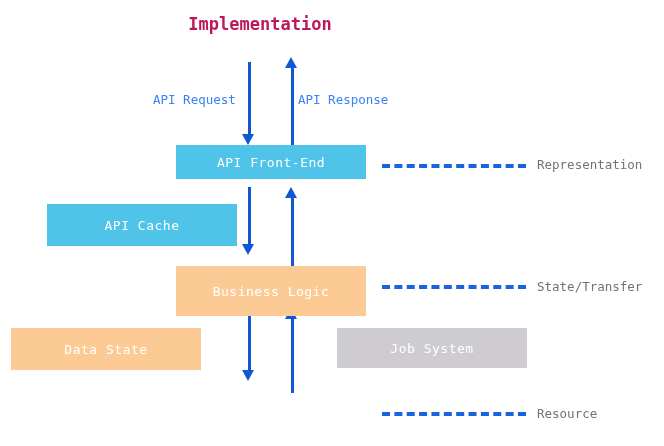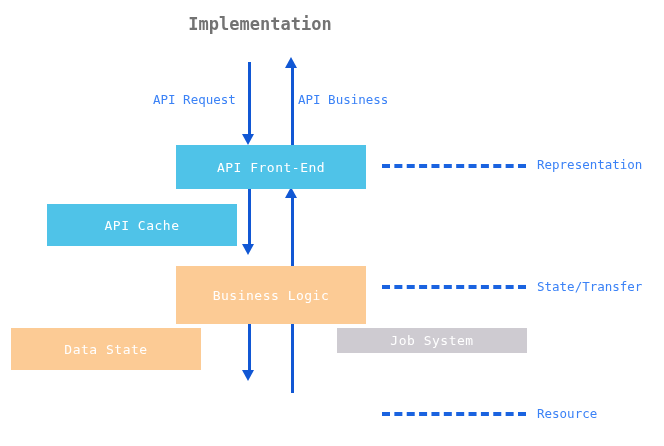--- a/index.html
+++ b/index.html
@@ -22,46 +22,46 @@
 
   
   .title {
     position: absolute;
     left: 0;
     top: 14px;
     width: 520px;
     text-align: center;
     font-size: 17px;
     font-weight: bold;
-    color: #737373;
+    color: #be185d;
     letter-spacing: 0px;
   }
 
   
   .box {
     position: absolute;
     box-sizing: border-box;
     display: flex;
     align-items: center;
     justify-content: center;
     color: #ffffff;
     font-size: 13px;
     font-weight: normal;
     letter-spacing: 0.5px;
     white-space: nowrap;
   }
   .box-cyan   { background: #4fc3e8; }
   .box-peach  { background: #fccb95; }
   .box-gray   { background: #cecbd1; }
 
-  .box-api-frontend   { left: 176px; top: 145px; width: 190px; height: 44px; }
+  .box-api-frontend   { left: 176px; top: 145px; width: 190px; height: 34px; }
   .box-api-cache      { left: 11px;  top: 204px; width: 190px; height: 42px; margin-left: 36px; }
-  .box-business-logic { left: 176px; top: 266px; width: 190px; height: 58px; }
+  .box-business-logic { left: 176px; top: 266px; width: 190px; height: 50px; }
   .box-data-cache     { left: 11px;  top: 328px; width: 190px; height: 42px; }
-  .box-job-system     { left: 337px; top: 328px; width: 190px; height: 25px; }
+  .box-job-system     { left: 337px; top: 328px; width: 190px; height: 40px; }
   .box-data           { left: 176px; top: 393px; width: 190px; height: 42px; }
 
   
   .arrow-label {
     position: absolute;
     font-size: 12.5px;
     color: #3b82f6;
     white-space: nowrap;
   }
   .label-api-request  { left: 153px; top: 92px; }
@@ -119,37 +119,37 @@
     left: 382px;
   }
   .dash-representation { top: 164px; }
   .dash-state          { top: 285px; }
   .dash-resource       { top: 412px; }
 
   
   .layer-label {
     position: absolute;
     font-size: 12.5px;
-    color: #3b82f6;
+    color: #737373;
     white-space: nowrap;
     left: 537px;
   }
   .layer-representation { top: 157px; }
   .layer-state          { top: 279px; }
   .layer-resource       { top: 406px; }
 </style>
 </head>
 <body>
 
 <div id="diagram">
 
   <div class="title">Implementation</div>
 
   <div class="arrow-label label-api-request">API Request</div>
-  <div class="arrow-label label-api-response">API Business</div>
+  <div class="arrow-label label-api-response">API Response</div>
 
   <div class="arrow-line a1-line"></div>
   <div class="arrow-head down a1-head"></div>
 
   <div class="arrow-line a2-line"></div>
   <div class="arrow-head up a2-head"></div>
 
   <div class="arrow-line a3-line"></div>
   <div class="arrow-head down a3-head"></div>
 

